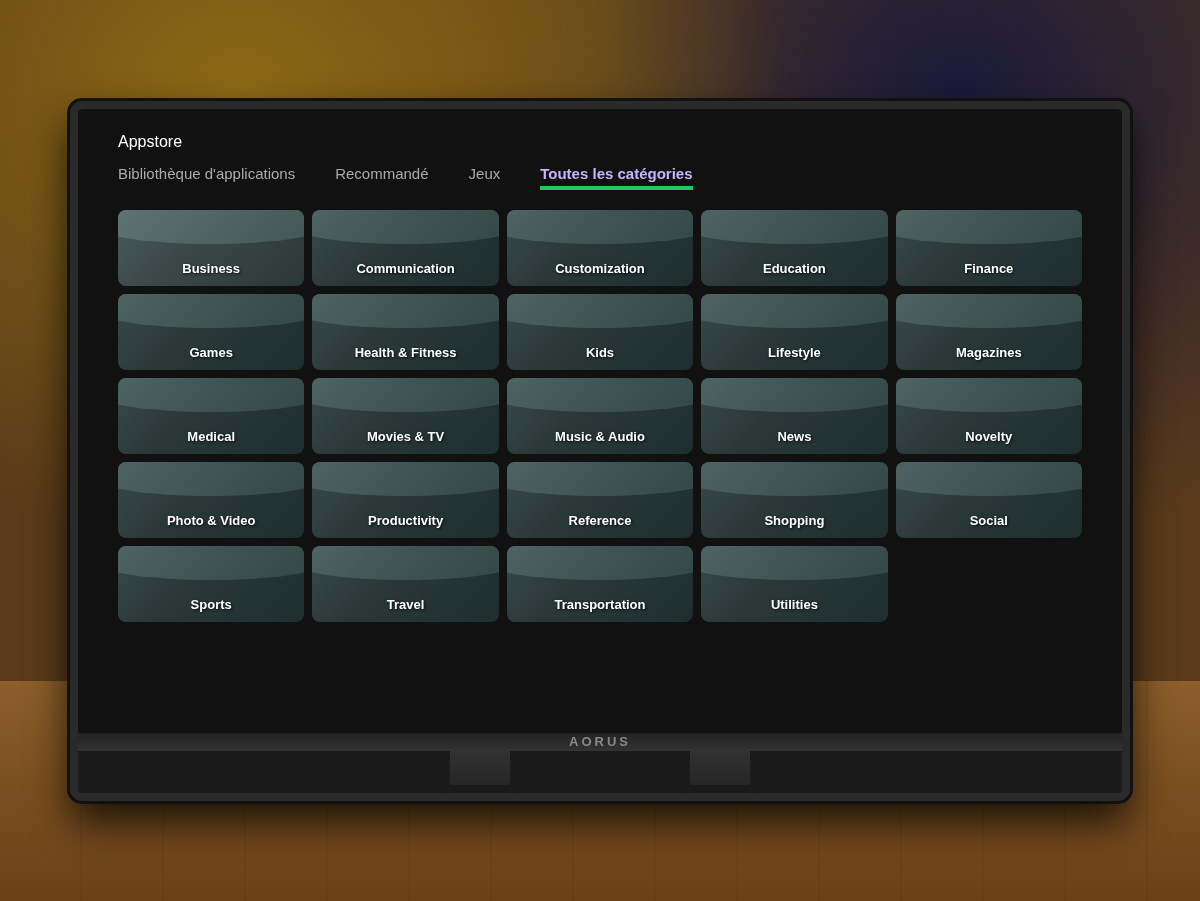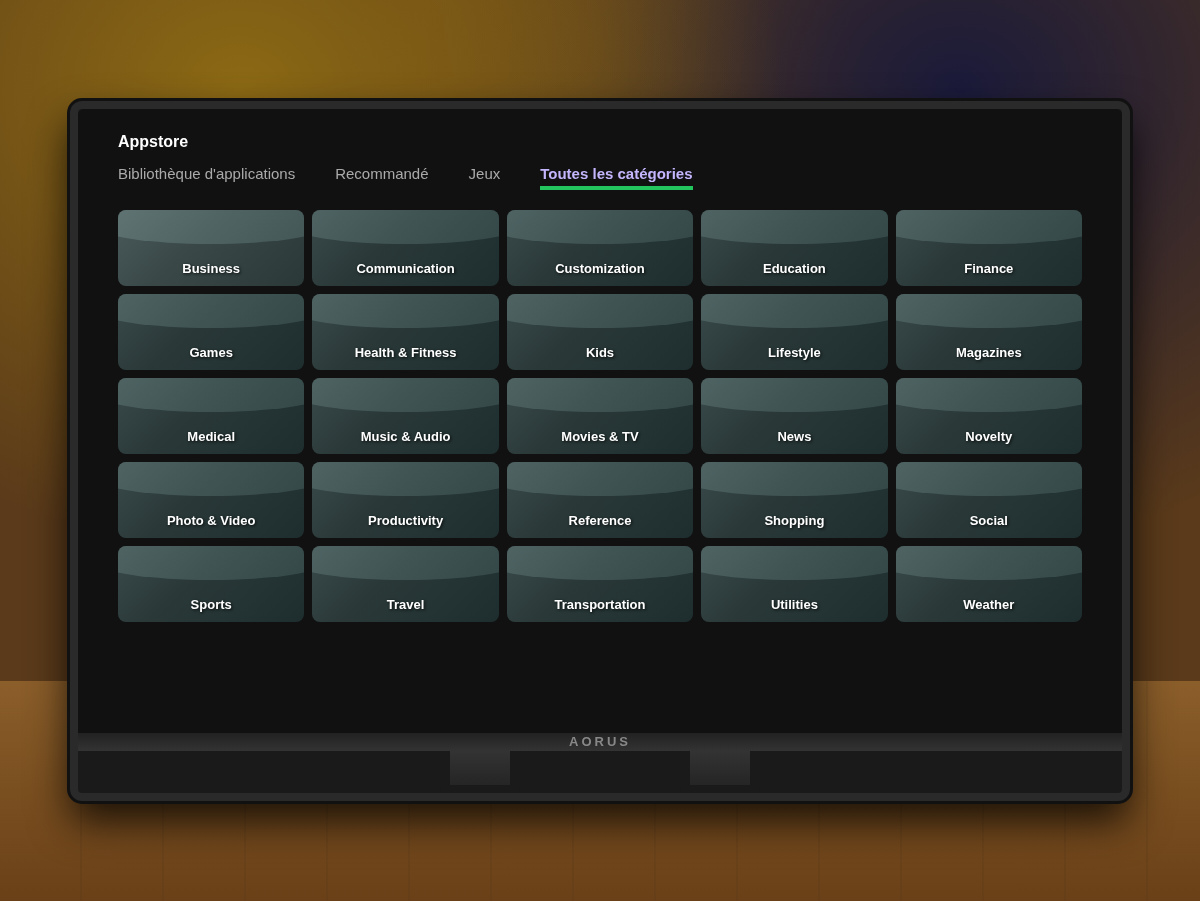--- a/index.html
+++ b/index.html
@@ -92,21 +92,21 @@
       right: -10px;
       height: 8px;
       background: #1a1a1a;
       border-radius: 4px;
     }
 
     
     .app-title {
       color: #fff;
       font-size: 16px;
-      font-weight: bold;
+      font-weight: normal;
       margin-bottom: 14px;
     }
 
     .nav-tabs {
       display: flex;
       gap: 40px;
       margin-bottom: 20px;
       border-bottom: none;
     }
 
@@ -245,26 +245,26 @@
         <div class="category-tile">
           <span class="tile-label">Lifestyle</span>
         </div>
         <div class="category-tile">
           <span class="tile-label">Magazines</span>
         </div>
         <div class="category-tile">
           <span class="tile-label">Medical</span>
         </div>
         <div class="category-tile">
+          <span class="tile-label">Movies &amp; TV</span>
+        </div>
+        <div class="category-tile">
           <span class="tile-label">Music &amp; Audio</span>
         </div>
         <div class="category-tile">
-          <span class="tile-label">Movies &amp; TV</span>
-        </div>
-        <div class="category-tile">
           <span class="tile-label">News</span>
         </div>
         <div class="category-tile">
           <span class="tile-label">Novelty</span>
         </div>
         <div class="category-tile">
           <span class="tile-label">Photo &amp; Video</span>
         </div>
         <div class="category-tile">
           <span class="tile-label">Productivity</span>
@@ -282,23 +282,20 @@
           <span class="tile-label">Sports</span>
         </div>
         <div class="category-tile">
           <span class="tile-label">Travel</span>
         </div>
         <div class="category-tile">
           <span class="tile-label">Transportation</span>
         </div>
         <div class="category-tile">
           <span class="tile-label">Utilities</span>
-        </div>
-        <div class="category-tile">
-          <span class="tile-label">Weather</span>
         </div>
       </div>
 
   </div>
   <div class="tv-stand-bar">
     <span class="tv-brand">AORUS</span>
   </div>
   <div class="tv-feet">
     <div class="tv-foot"></div>
     <div class="tv-foot"></div>

